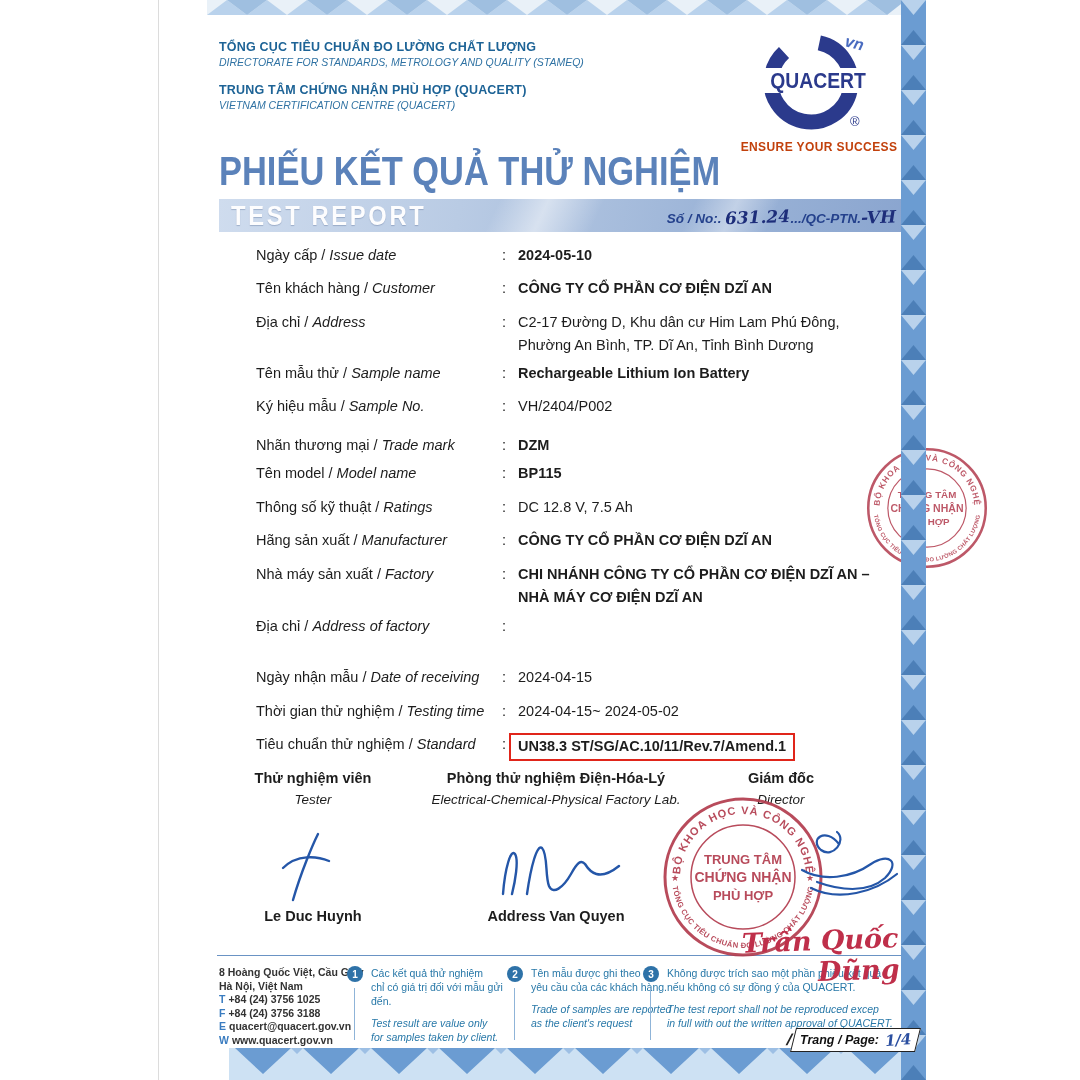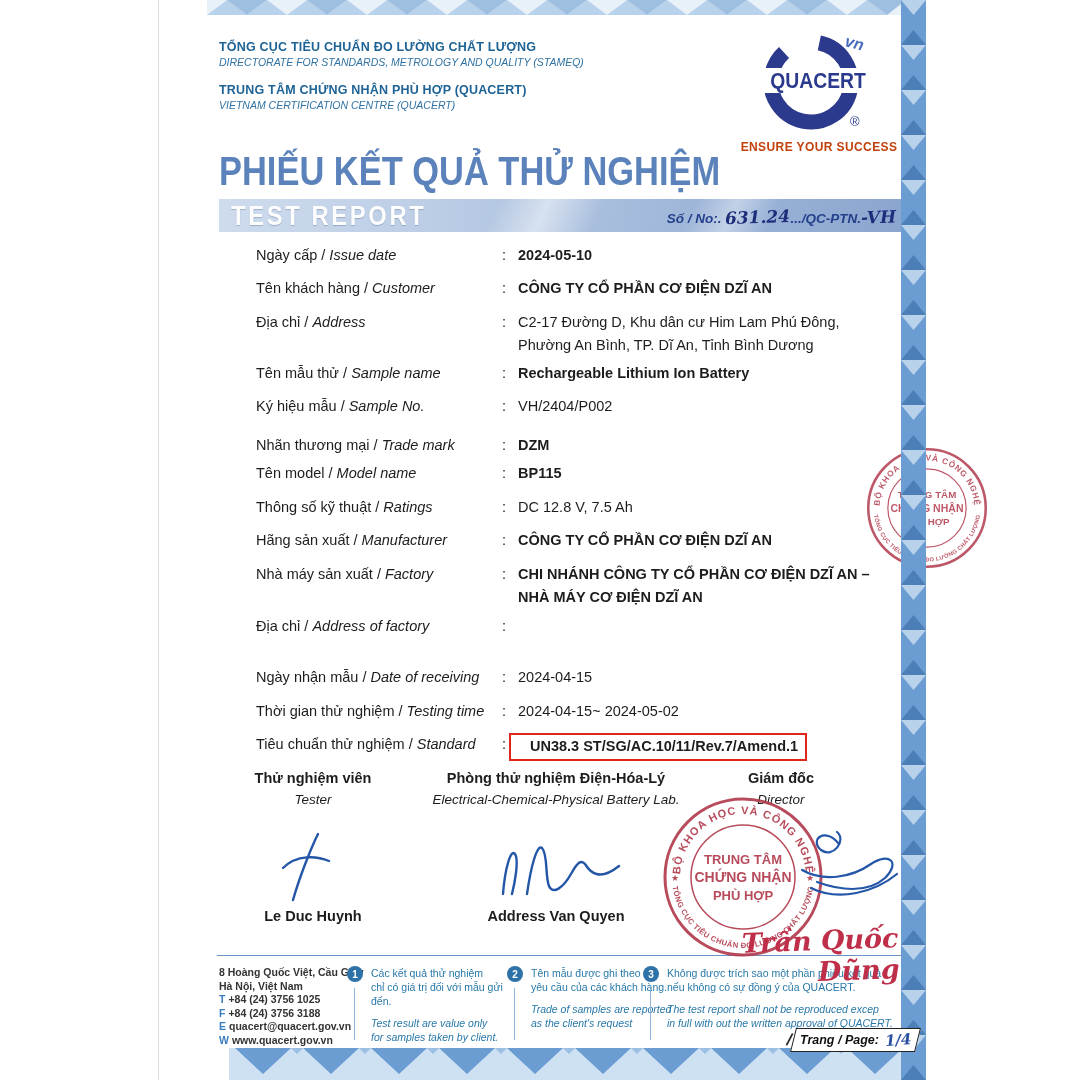--- a/index.html
+++ b/index.html
@@ -30,21 +30,21 @@
   .banner-no{position:absolute;right:10px;top:8px;font-size:13.5px;font-style:italic;font-weight:bold;color:#24418c;white-space:nowrap;}
   .hw{font-family:"DejaVu Serif","Liberation Serif",serif;font-style:italic;font-weight:bold;
       color:#1d2d7a;font-size:17px;display:inline-block;transform:rotate(-2deg);}
   
   .frow{position:absolute;left:97px;width:648px;display:flex;font-size:14.5px;color:#1d1d1d;line-height:23px;}
   .flabel{width:246px;flex:none;}
   .flabel i{font-style:italic;}
   .fcolon{width:16px;flex:none;}
   .fvalue{flex:1;}
   .vbold{font-weight:bold;}
-  .boxed-val{display:inline-block;border:2px solid #e0251a;padding:0px 7px 1px 19px;margin-left:-9px;font-weight:bold;}
+  .boxed-val{display:inline-block;border:2px solid #e0251a;padding:0px 7px 1px 7px;margin-left:-9px;font-weight:bold;}
   
   .sigcol{position:absolute;text-align:center;color:#1d1d1d;}
   .sig-vi{font-weight:bold;font-size:14.5px;}
   .sig-en{font-style:italic;font-size:13.5px;margin-top:6px;}
   .sig-name{position:absolute;font-weight:bold;font-size:14.5px;color:#1d1d1d;text-align:center;}
   .script-name{position:absolute;left:520px;top:926px;width:220px;text-align:right;z-index:3;
       font-family:"DejaVu Serif","Liberation Serif",serif;font-style:italic;font-weight:bold;
       font-size:27px;color:#bf2f4a;transform:rotate(-2deg);}
   .stamp-wrap{position:absolute;left:499px;top:792px;width:170px;height:170px;z-index:1;opacity:.92;}
   .stamp-edge{position:absolute;left:704px;top:444px;width:128px;height:128px;z-index:2;opacity:.85;}
@@ -206,21 +206,21 @@
       <div class="fcolon">:</div>
       <div class="fvalue"><span class="boxed-val">UN38.3 ST/SG/AC.10/11/Rev.7/Amend.1</span></div>
     </div>
 
     <div class="sigcol" style="left:54px;top:770px;width:200px">
       <div class="sig-vi">Thử nghiệm viên</div>
       <div class="sig-en">Tester</div>
     </div>
     <div class="sigcol" style="left:247px;top:770px;width:300px">
       <div class="sig-vi">Phòng thử nghiệm Điện-Hóa-Lý</div>
-      <div class="sig-en">Electrical-Chemical-Physical Battery Lab.</div>
+      <div class="sig-en">Electrical-Chemical-Physical Factory Lab.</div>
     </div>
     <div class="sigcol" style="left:522px;top:770px;width:200px">
       <div class="sig-vi">Giám đốc</div>
       <div class="sig-en">Director</div>
     </div>
 
     <svg class="sigsvg" style="left:110px;top:828px" width="90" height="78">
       <path d="M24 72 C32 44 44 16 49 6" fill="none" stroke="#2456a8" stroke-width="2.4" stroke-linecap="round"></path>
       <path d="M14 40 C28 26 48 28 60 33" fill="none" stroke="#2456a8" stroke-width="2.4" stroke-linecap="round"></path>
     </svg>

